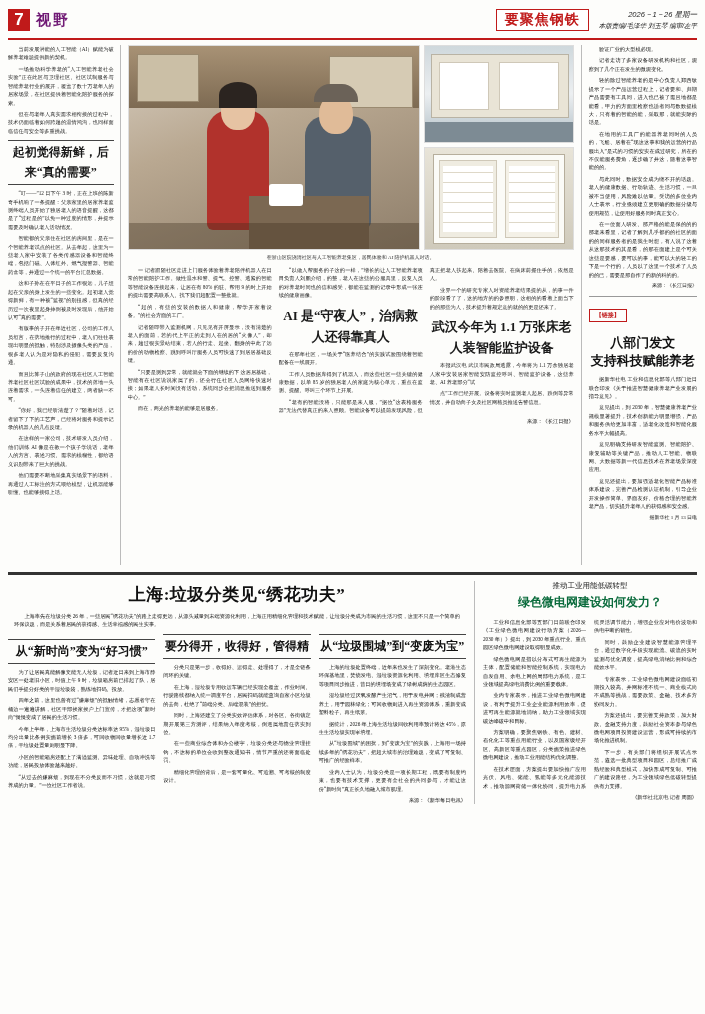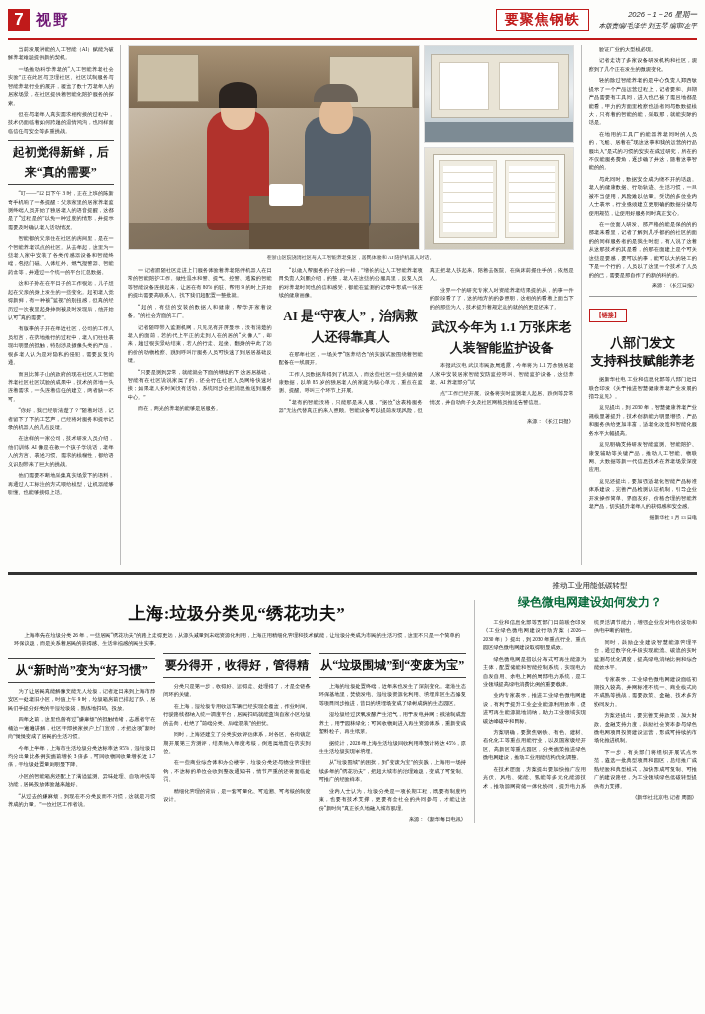--- a/index.html
+++ b/index.html
@@ -187,21 +187,20 @@
   }
   
   .bottom-area {
     display: flex;
     margin-top: 2px;
   }
   .bl {
     flex: 1;
     padding-right: 8px;
     border-right: 1px solid #bbb;
-    margin-top: 19px;
   }
   .br {
     width: 222px;
     padding-left: 8px;
   }
   .bl-title {
     font-size: 17px;
     font-weight: bold;
     text-align: center;
     margin: 2px 0 6px;

